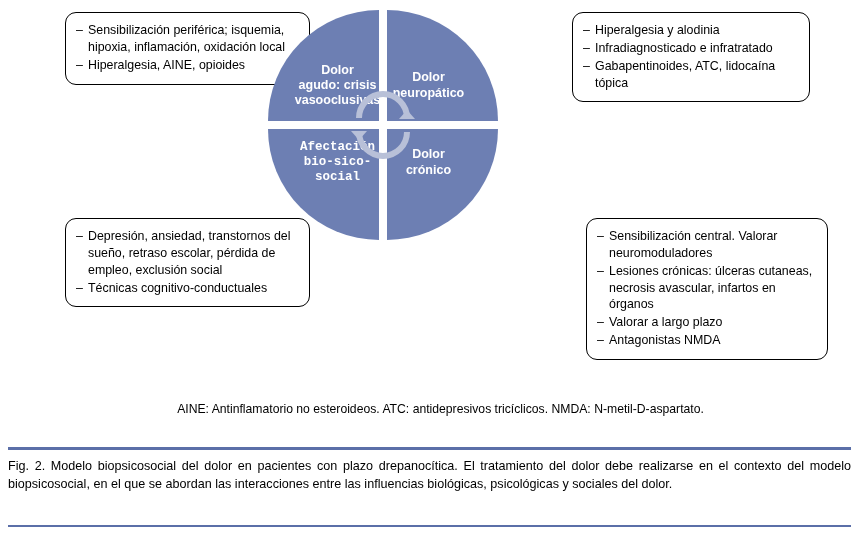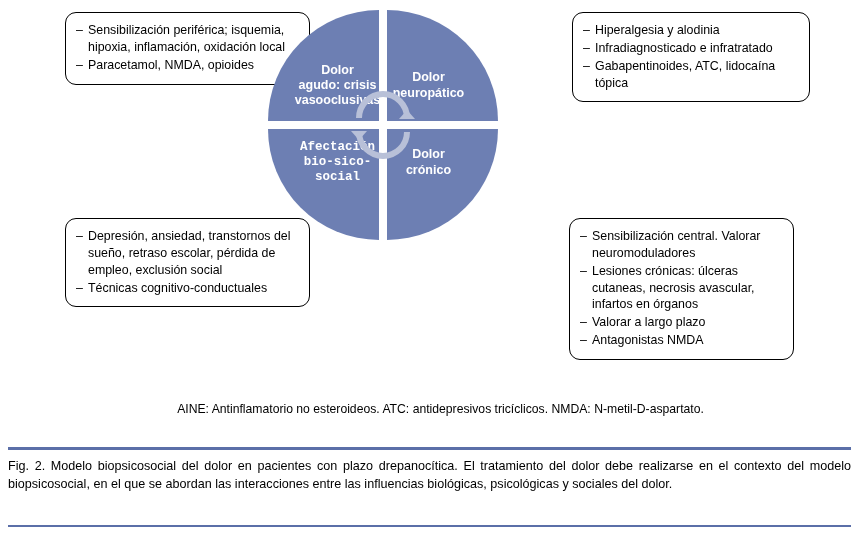--- a/index.html
+++ b/index.html
@@ -90,21 +90,21 @@
   .callout li:before {
     content: "\2013";
     position: absolute;
     left: 0;
     top: 0;
   }
 
   #box-top-left     { left: 65px;  top: 12px;  width: 245px; }
   #box-top-right    { left: 572px; top: 12px;  width: 238px; }
   #box-bottom-left  { left: 65px;  top: 218px; width: 245px; }
-  #box-bottom-right { left: 569px; top: 218px; width: 225px; }
+  #box-bottom-right { left: 586px; top: 218px; width: 242px; }
 
   
   #footnote {
     position: absolute;
     left: 0;
     top: 402px;
     width: 859px;
     text-align: center;
     font-size: 12.2px;
     margin-left: 11px;
@@ -139,21 +139,21 @@
   }
 </style>
 </head>
 <body>
 
 <div id="figure-area">
 
   <div class="callout" id="box-top-left">
     <ul>
       <li>Sensibilización periférica; isquemia, hipoxia, inflamación, oxidación local</li>
-      <li>Paracetamol, NMDA, opioides</li>
+      <li>Hiperalgesia, AINE, opioides</li>
     </ul>
   </div>
 
   <div class="callout" id="box-bottom-left">
     <ul>
       <li>Depresión, ansiedad, transtornos del sueño, retraso escolar, pérdida de empleo, exclusión social</li>
       <li>Técnicas cognitivo-conductuales</li>
     </ul>
   </div>
 

